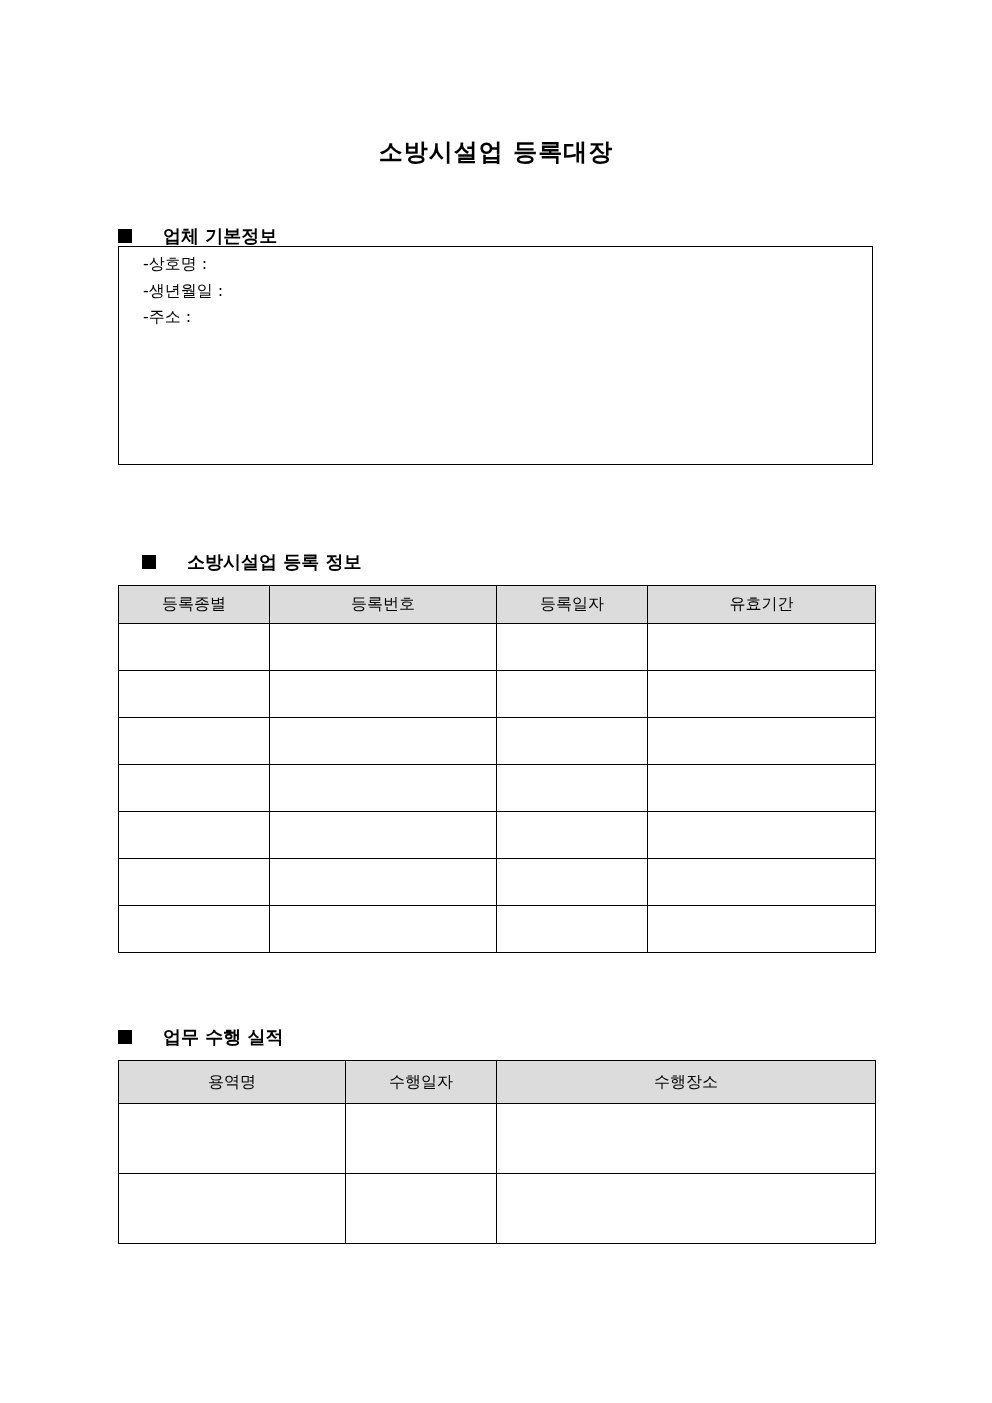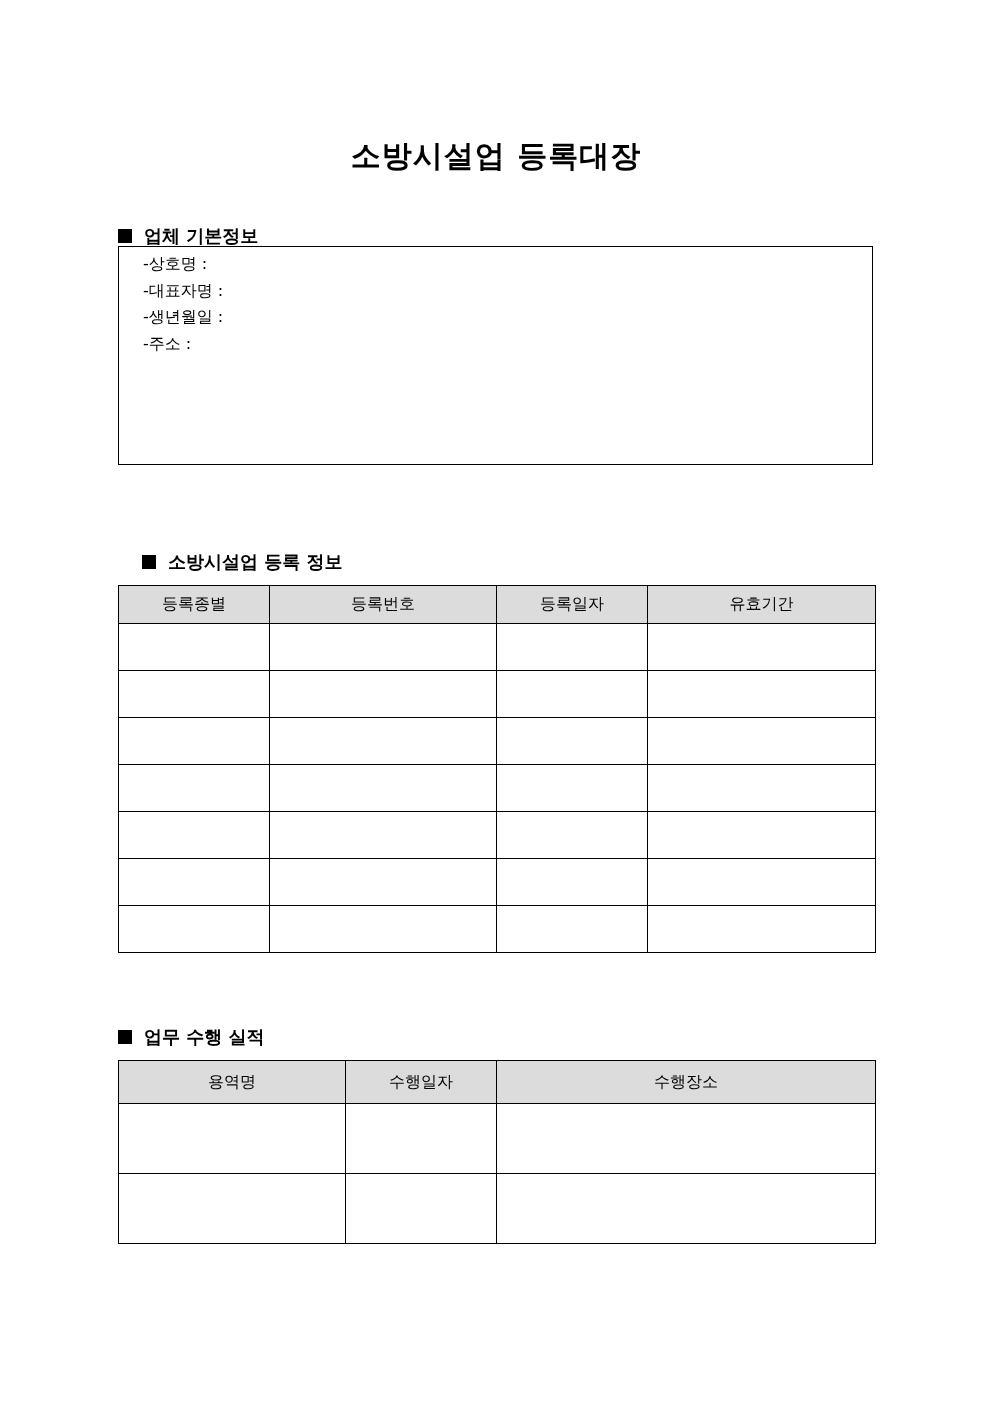--- a/index.html
+++ b/index.html
@@ -1,18 +1,18 @@
 <!DOCTYPE html>
 <html><head>
 <meta charset="utf-8">
 <style>
   html, body { margin: 0; padding: 0; background: #ffffff; }
   body { width: 992px; height: 1403px; position: relative; font-family: "DejaVu Sans", "Liberation Sans", sans-serif; color: #000; }
-  .title { position: absolute; top: 136px; left: 0; width: 992px; text-align: center; font-size: 30px; font-weight: bold; letter-spacing: 1px; }
-  .section-head { position: absolute; left: 118px; font-size: 18px; font-weight: bold; display: flex; align-items: center; }
+  .title { position: absolute; top: 136px; left: 0; width: 992px; text-align: center; font-size: 24px; font-weight: bold; letter-spacing: 1px; }
+  .section-head { position: absolute; left: 118px; font-size: 18px; font-weight: bold; display: flex; align-items: center; gap: 19px; }
   .section-head .sq { display: inline-block; width: 14px; height: 14px; background: #000; margin-right: 12px; }
   .info-box { position: absolute; left: 118px; top: 246px; width: 755px; height: 219px; border: 1px solid #000; box-sizing: border-box; padding: 4px 0 0 24px; }
   .info-line { font-size: 16px; line-height: 26.6px; }
   table { position: absolute; left: 118px; border-collapse: collapse; table-layout: fixed; border-radius: 9px; }
   td, th { border: 1.5px solid #000; font-weight: normal; font-size: 16px; text-align: center; padding: 0; }
   th { background: #dcdcdc; }
   #t1 { top: 585px; width: 757px; }
   #t1 th { height: 37px; }
   #t1 td { height: 46px; }
   #t2 { top: 1060px; width: 757px; }
@@ -24,21 +24,20 @@
 
 <div class="title">소방시설업 등록대장</div>
 
 <div class="section-head" style="top:224px;">
   <span class="sq"></span>
   <span>업체 기본정보</span>
 </div>
 
 <div class="info-box">
   <div class="info-line">-상호명 :</div>
-  <div class="info-line">-대표자명 :</div>
   <div class="info-line">-생년월일 :</div>
   <div class="info-line">-주소 :</div>
 </div>
 
 <div class="section-head" style="top:550px;padding-left:24px;">
   <span class="sq"></span>
   <span>소방시설업 등록 정보</span>
 </div>
 
 <table id="t1">

